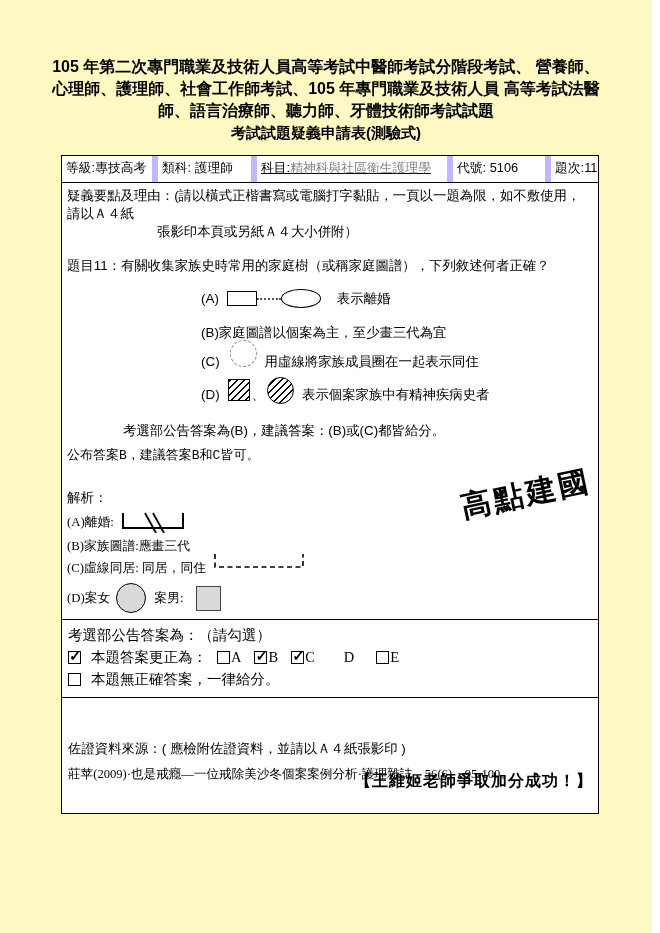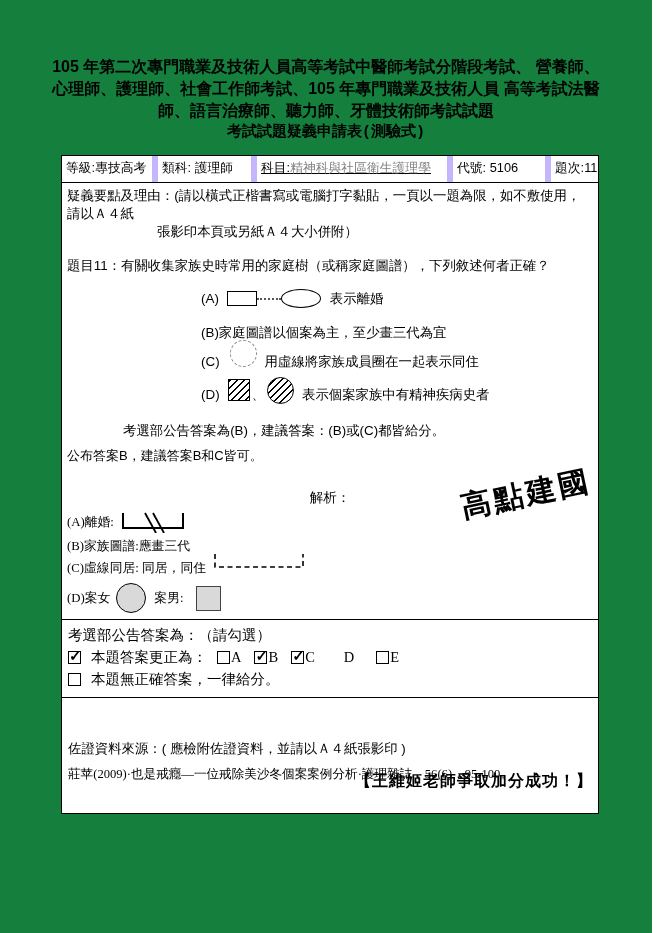--- a/index.html
+++ b/index.html
@@ -1,21 +1,21 @@
 <!DOCTYPE html>
 <html><head>
 <meta charset="utf-8">
 <style>
   * { margin:0; padding:0; box-sizing:border-box; }
   body { background:#fff; font-family:"Liberation Sans", sans-serif; color:#000; }
-  .page { position:relative; width:652px; height:933px; background:#15803d; overflow:hidden; }
+  .page { position:relative; width:652px; height:933px; background:#fef9c3; overflow:hidden; }
 
   
   .title-block { padding-top:56px; text-align:center; font-weight:bold; font-size:16px; line-height:22px; }
-  .form-title { font-size:15px;font-family:Liberation Mono, monospace; }
+  .form-title { font-size:15px; }
 
   
   .tbl { position:absolute; left:61px; top:155px; width:538px; border:1.6px solid #000; background:#fff; }
   .hdr-row { display:flex; border-bottom:1px solid #000; font-size:12.8px; }
   .hdr-cell { padding:4px 3px 5px 4px; border-right:6px solid #c4b5fd; white-space:nowrap; overflow:hidden; }
   .hdr-cell:last-child { border-right:none; }
   .c-level { width:96px; }
   .c-cat { width:99px; }
   .c-subj { width:196px;text-decoration:underline; }
   .c-code { width:98px; }
@@ -30,36 +30,36 @@
   .opt { margin-left:134px; display:flex; align-items:center; white-space:nowrap; }
   .opt-a { margin-top:14px; }
   .opt-b { margin-top:16px; margin-left:134px; }
   .opt-c { margin-top:6px; }
   .opt-d { margin-top:6px; }
   .opt .ser { margin-right:8px; }
 
   .shape-rect { display:inline-block; width:30px; height:15px; border:1.5px solid #000; }
   .dot-link { display:inline-block; width:24px; border-top:2px dotted #555; }
   .shape-ellipse { display:inline-block; width:40px; height:19px; border:1.5px solid #000; border-radius:50%; }
-  .opt-a .txt { margin-left:9px; }
+  .opt-a .txt { margin-left:16px; }
 
   .dash-circle { display:inline-block; width:27px; height:27px; border:1.3px dashed #888; border-radius:50%; transform:translateY(-8px); margin:0 2px; }
   .opt-c .txt { margin-left:6px; }
 
   .hatch-sq { display:inline-block; width:22px; height:22px; border:1.5px solid #000;
     background:repeating-linear-gradient(135deg,#000 0 1.6px,#fff 1.6px 5px); transform:translateY(-5px); }
   .hatch-ci { display:inline-block; width:27px; height:27px; border:1.5px solid #000; border-radius:50%;
     background:repeating-linear-gradient(135deg,#000 0 1.6px,#fff 1.6px 5px); transform:translateY(-4px); }
   .opt-d .sep { margin:0 2px; }
   .opt-d .txt { margin-left:8px; }
 
   .official-note { margin-top:14px; margin-left:56px; }
-  .applicant-note { margin-top:7px; font-family:Liberation Sans, sans-serif; font-size:13px; }
-
-  .analysis { margin-top:24px;text-align:center; }
+  .applicant-note { margin-top:7px; font-family:Liberation Mono, monospace; font-size:13px; }
+
+  .analysis { margin-top:24px; }
   .analysis-heading { font-size:13.5px; }
   .ana-line { font-family:"Liberation Serif", serif; font-size:12.8px; margin-top:4px; display:flex; align-items:center; }
   .ana-line .svgwrap { display:inline-flex; margin-left:6px; }
   .ana-c .svgwrap { transform:translateY(-6px); }
   .gray-circle { display:inline-block; width:30px; height:30px; border:1.8px solid #000; border-radius:50%;
     background:#d9d9d9; margin:0 8px 0 6px; }
   .gray-square { display:inline-block; width:25px; height:25px; border:1.5px solid #444;
     background:#d9d9d9; margin-left:12px; }
   .ana-d { margin-top:6px; }
 

